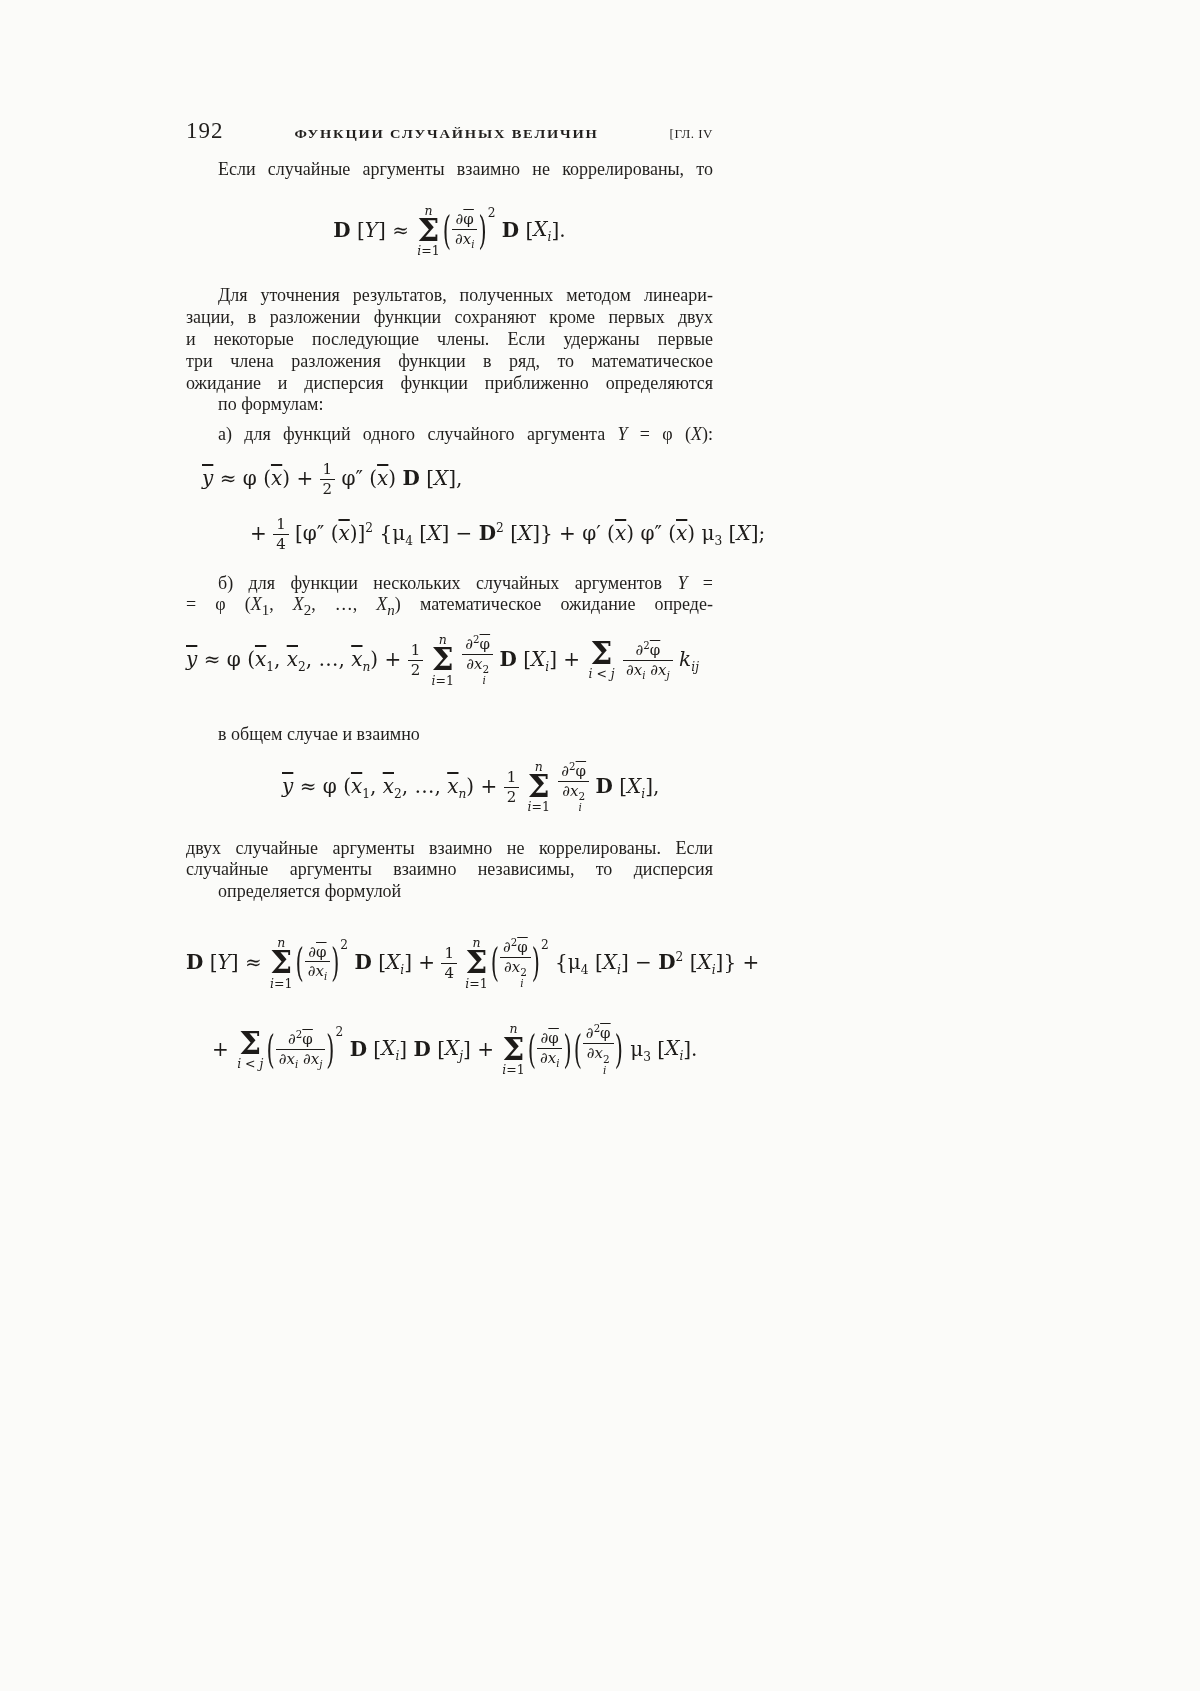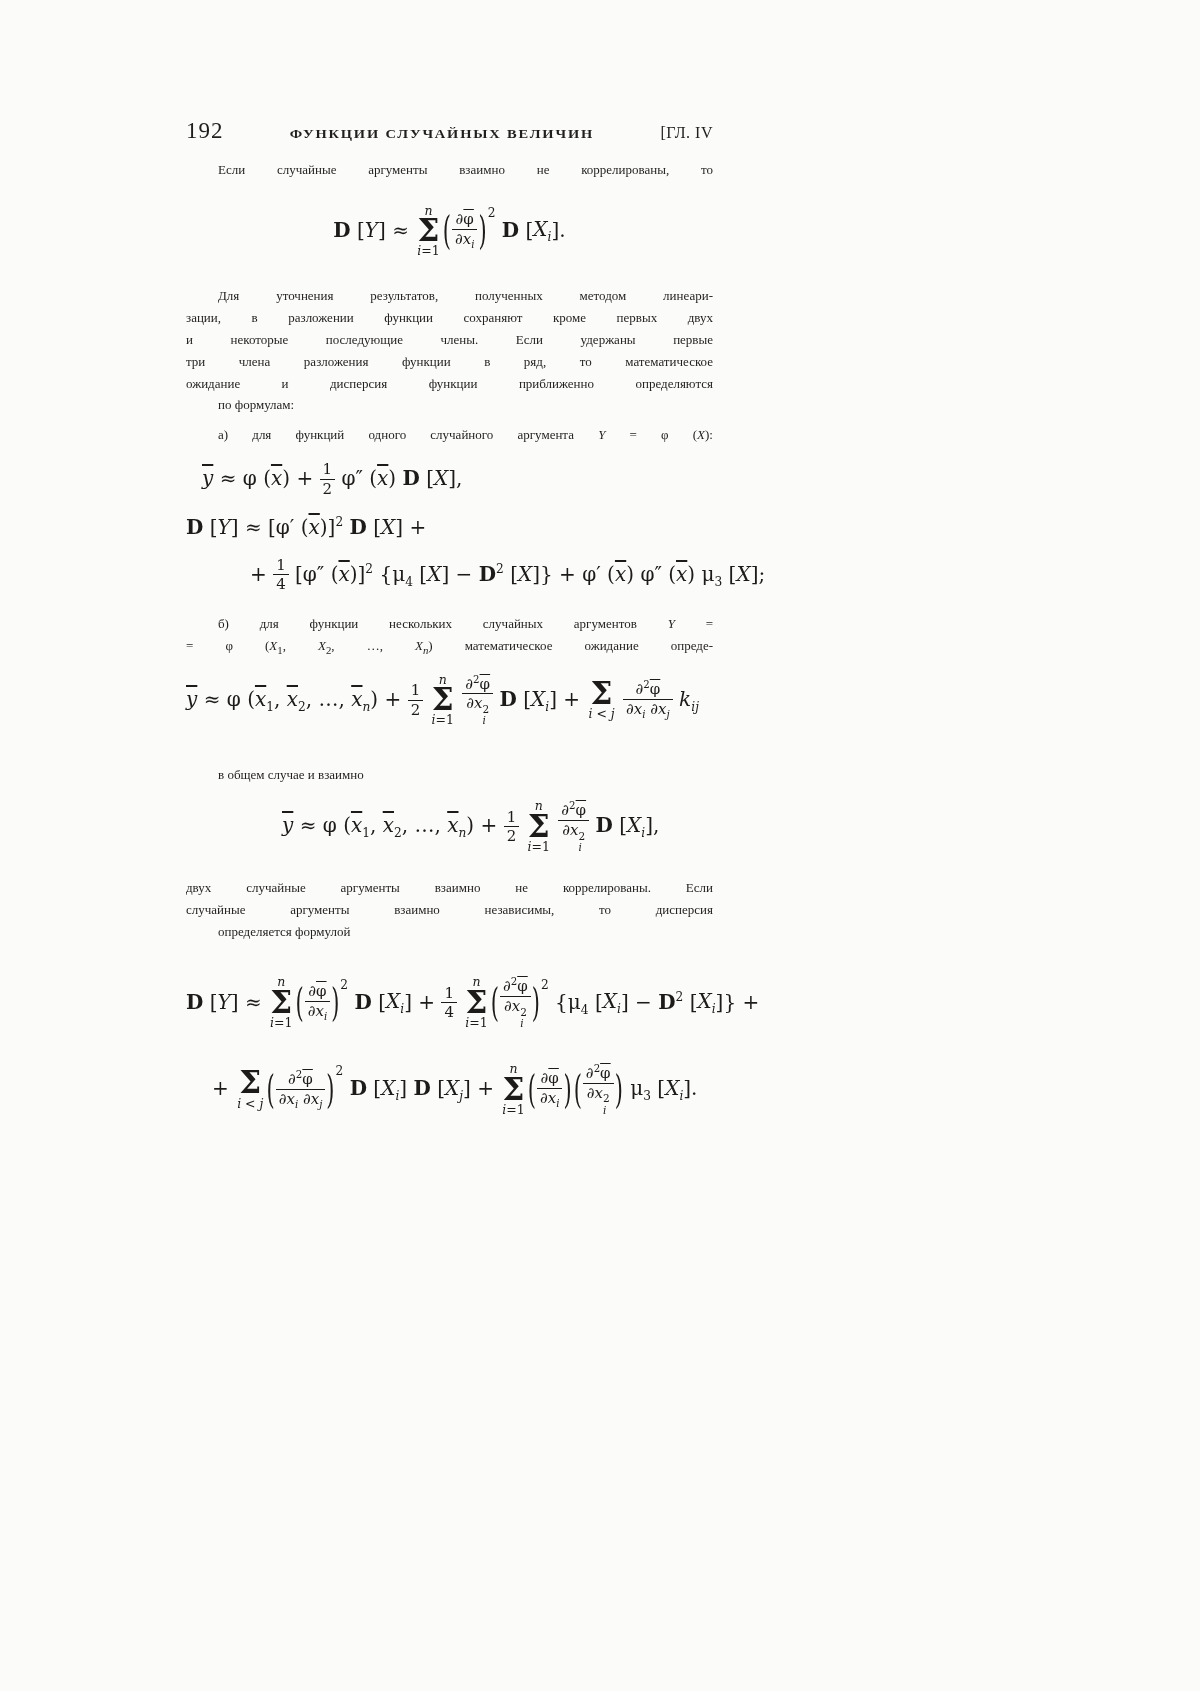--- a/index.html
+++ b/index.html
@@ -16,24 +16,24 @@
     left: 186px; top: 118px;
     width: 527px;
   }
   
   .header {
     display: flex; justify-content: space-between; align-items: baseline;
     height: 22px;
   }
   .pgnum { font-size: 23px; letter-spacing: 1px; }
   .rtitle { font-size: 14.5px; letter-spacing: 1.8px; font-weight: bold; transform: scaleY(0.92); }
-  .chap  { font-size: 16px; letter-spacing: 0.5px; }
+  .chap  { font-size: 13px; letter-spacing: 0.5px; }
 
   
-  .line { font-size: 13px; line-height: 21.8px; }
+  .line { font-size: 18px; line-height: 21.8px; }
   .jline { text-align: justify; text-align-last: justify; }
   .endline { text-align: left; text-align-last: left; margin-left: 32px; }
   .indent { text-indent: 32px; }
   .p1 { margin-top: 19px; }
   .p2 { margin-top: 12px; }
   .ia { margin-top: 8px; }
   .p4 { margin-top: 8px; }
   .p5 { margin-top: 24px; }
   .p6 { margin-top: 8px; }
 
@@ -96,21 +96,20 @@
     <div class="line jline">зации, в разложении функции сохраняют кроме первых двух</div>
     <div class="line jline">и некоторые последующие члены. Если удержаны первые</div>
     <div class="line jline">три члена разложения функции в ряд, то математическое</div>
     <div class="line jline">ожидание и дисперсия функции приближенно определяются</div>
     <div class="line endline">по формулам:</div>
   </div>
 
   <div class="line jline indent ia">а) для функций одного случайного аргумента <i>Y</i> = φ (<i>X</i>):</div>
 
   <div class="formula f2"><span class="ov"><i>y</i></span> ≈ φ (<span class="ov"><i>x</i></span>) + <span class="fr"><span class="n">1</span><span class="d">2</span></span> φ″ (<span class="ov"><i>x</i></span>) <b>D</b> [<i>X</i>],</div>
-  <div class="formula f3a"><b>D</b> [<i>Y</i>] ≈ [φ′ (<span class="ov"><i>x</i></span>)]<sup>2</sup> <b>D</b> [<i>X</i>] +</div>
   <div class="formula f3b">+ <span class="fr"><span class="n">1</span><span class="d">4</span></span> [φ″ (<span class="ov"><i>x</i></span>)]<sup>2</sup> {μ<sub>4</sub> [<i>X</i>] − <b>D</b><sup>2</sup> [<i>X</i>]} + φ′ (<span class="ov"><i>x</i></span>) φ″ (<span class="ov"><i>x</i></span>) μ<sub>3</sub> [<i>X</i>];</div>
 
   <div class="p4">
     <div class="line jline indent">б) для функции нескольких случайных аргументов <i>Y</i> =</div>
     <div class="line jline">= φ (<i>X</i><sub>1</sub>, <i>X</i><sub>2</sub>, …, <i>X</i><sub><i>n</i></sub>) математическое ожидание опреде-</div>
   </div>
 
   <div class="formula f4"><span class="ov"><i>y</i></span> ≈ φ (<span class="ov"><i>x</i></span><sub>1</sub>, <span class="ov"><i>x</i></span><sub>2</sub>, …, <span class="ov"><i>x</i></span><sub><i>n</i></sub>) + <span class="fr"><span class="n">1</span><span class="d">2</span></span> <span class="sum"><span class="t">n</span><span class="s">Σ</span><span class="b"><i>i</i>=1</span></span> <span class="fr"><span class="n">∂<sup>2</sup><span class="ov">φ</span></span><span class="d">∂<i>x</i><span class="ss">
             <span>2</span>
             <span><i>i</i></span>

